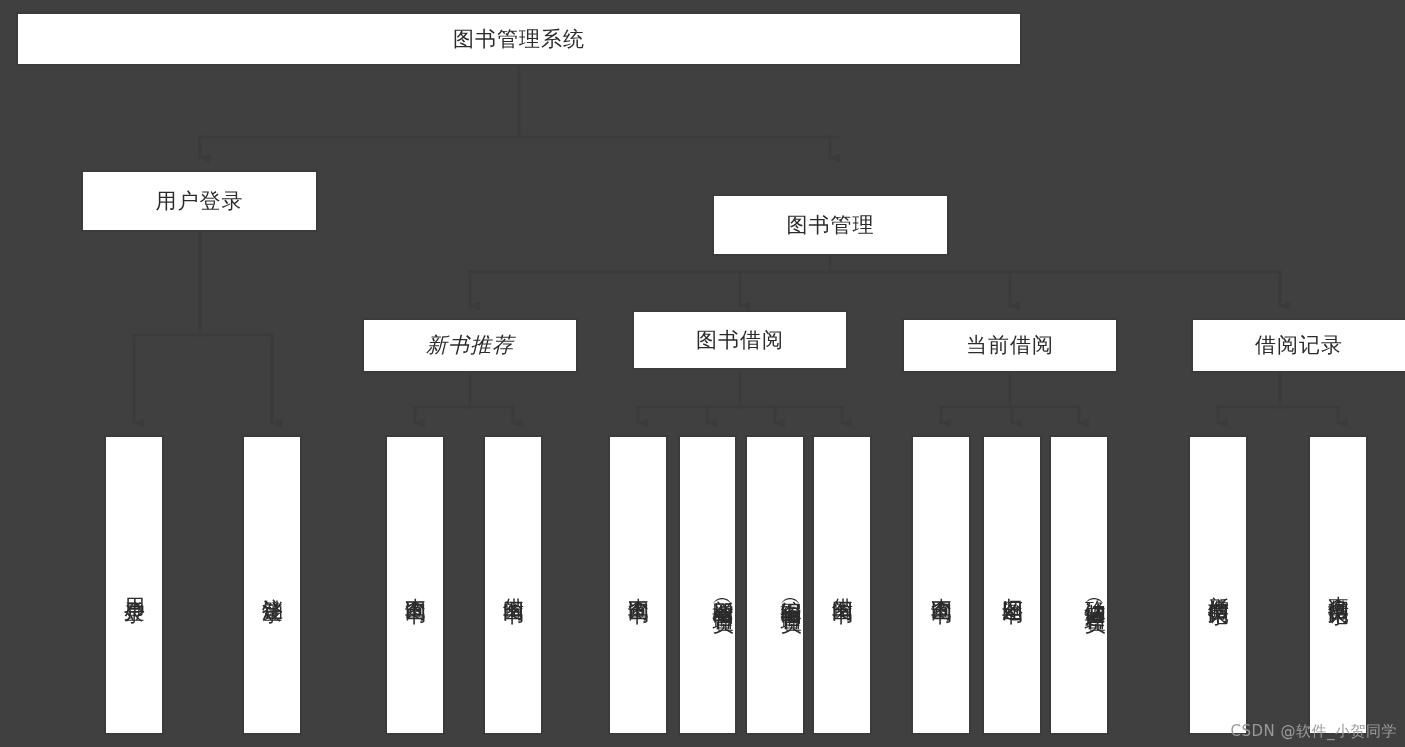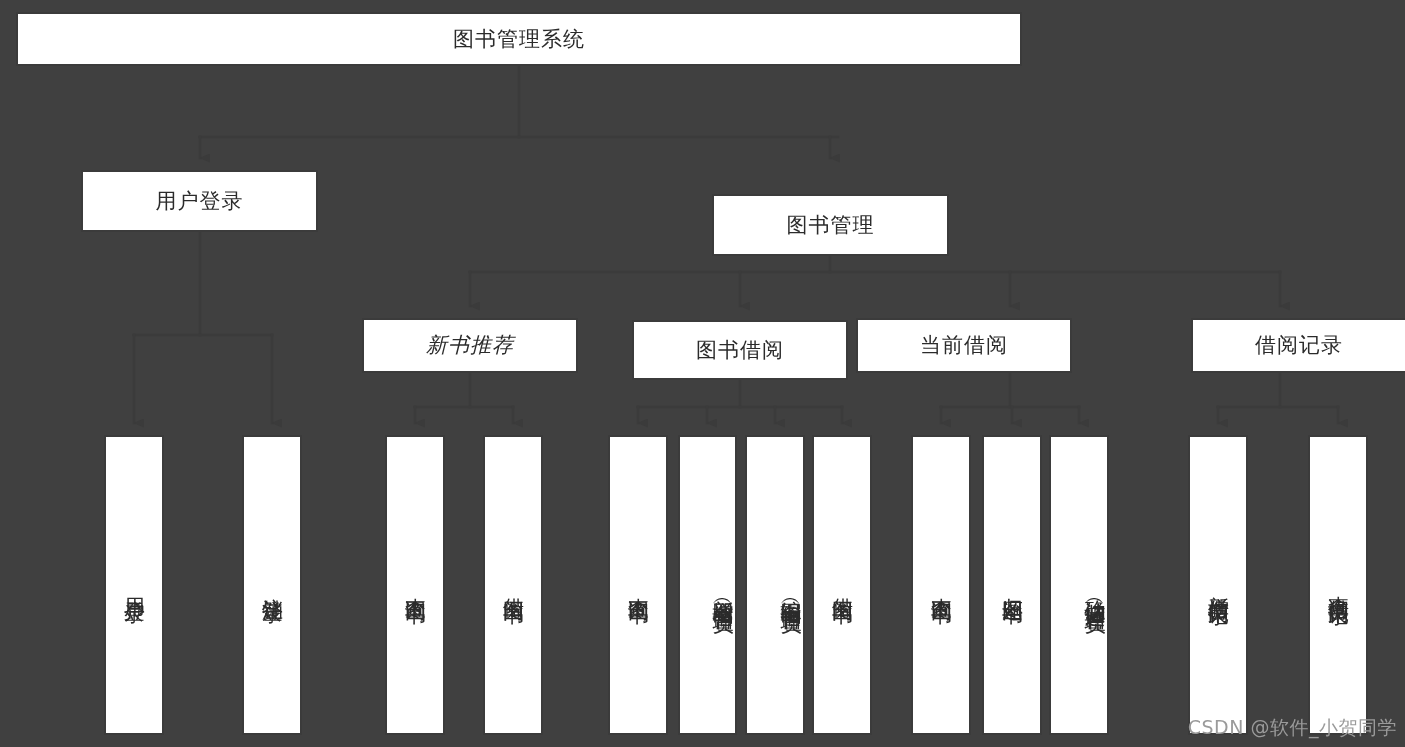--- a/index.html
+++ b/index.html
@@ -55,21 +55,21 @@
   }
   .node-label {
     display: block;
     line-height: 1.18;
     white-space: nowrap;
   }
   #watermark {
     position: absolute;
     right: 8px;
     bottom: 6px;
-    font-size: 19px;
+    font-size: 15px;
     color: #9a9a9a;
     letter-spacing: 0.5px;
     white-space: nowrap;
   }
 </style>
 </head>
 <body>
 
 <div id="diagram-root">
 
@@ -130,24 +130,24 @@
   <div class="node horizontal" id="node-l2-0" style="left: 81px; top: 170px; width: 237px; height: 62px;">
     <span class="node-label">用户登录</span>
   </div>
   <div class="node horizontal" id="node-l2-1" style="left: 712px; top: 170px; width: 237px; height: 62px; margin-top: 24px;">
     <span class="node-label">图书管理</span>
   </div>
 
   <div class="node horizontal" id="node-l3-0" style="left: 362px; top: 318px; width: 216px; height: 55px; font-style: italic;">
     <span class="node-label">新书推荐</span>
   </div>
-  <div class="node horizontal" id="node-l3-1" style="left: 632px; top: 320px; width: 216px; height: 60px;">
+  <div class="node horizontal" id="node-l3-1" style="left: 632px; top: 310px; width: 216px; height: 60px;">
     <span class="node-label">图书借阅</span>
   </div>
-  <div class="node horizontal" id="node-l3-2" style="left: 856px; top: 318px; width: 216px; height: 55px;">
+  <div class="node horizontal" id="node-l3-2" style="left: 902px; top: 318px; width: 216px; height: 55px;">
     <span class="node-label">当前借阅</span>
   </div>
   <div class="node horizontal" id="node-l3-3" style="left: 1172px; top: 318px; width: 216px; height: 55px; margin-left: 19px;">
     <span class="node-label">借阅记录</span>
   </div>
 
   <div class="node vertical mid" id="node-leaf-0" style="left: 104px; top: 435px; width: 60px; height: 300px;">
     <span class="node-label">用户登录</span>
   </div>
   <div class="node vertical mid" id="node-leaf-1" style="left: 242px; top: 435px; width: 60px; height: 300px;">

